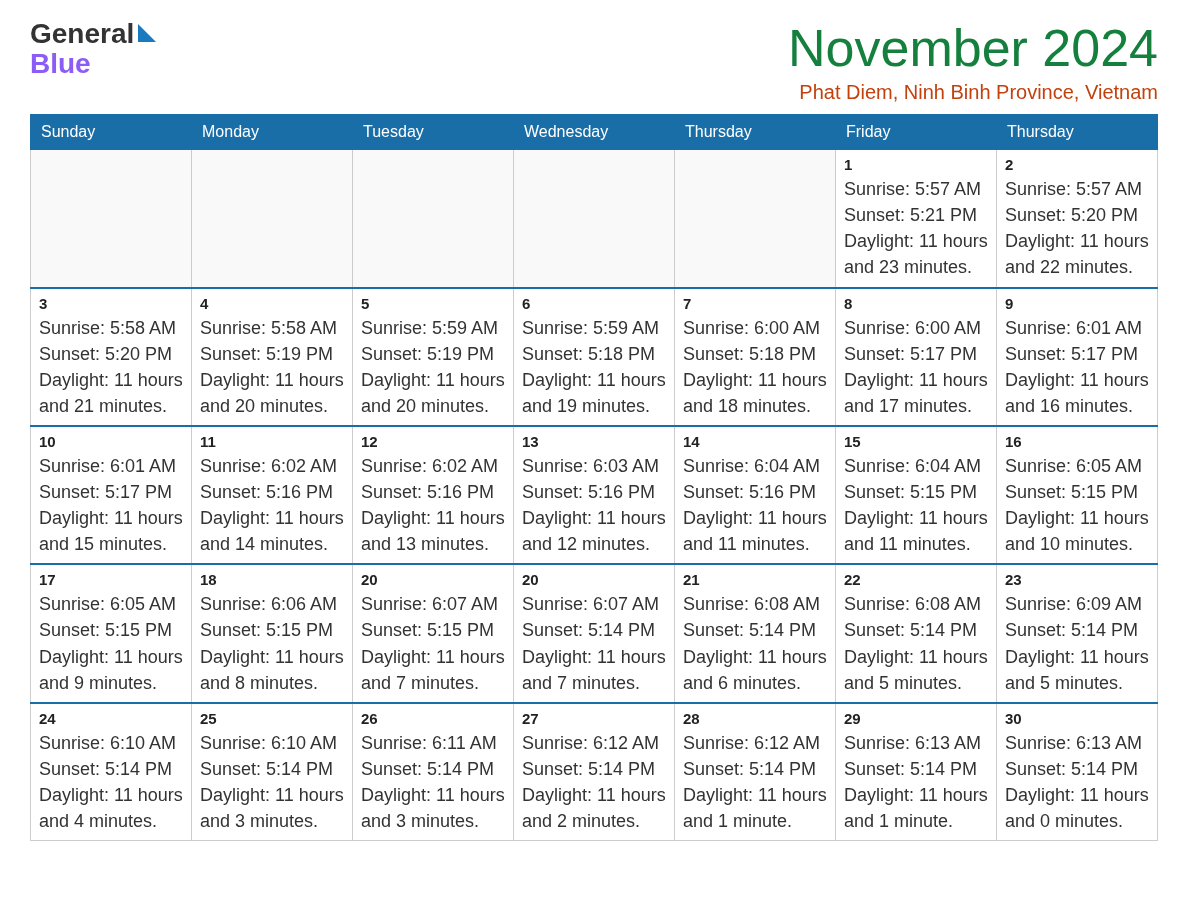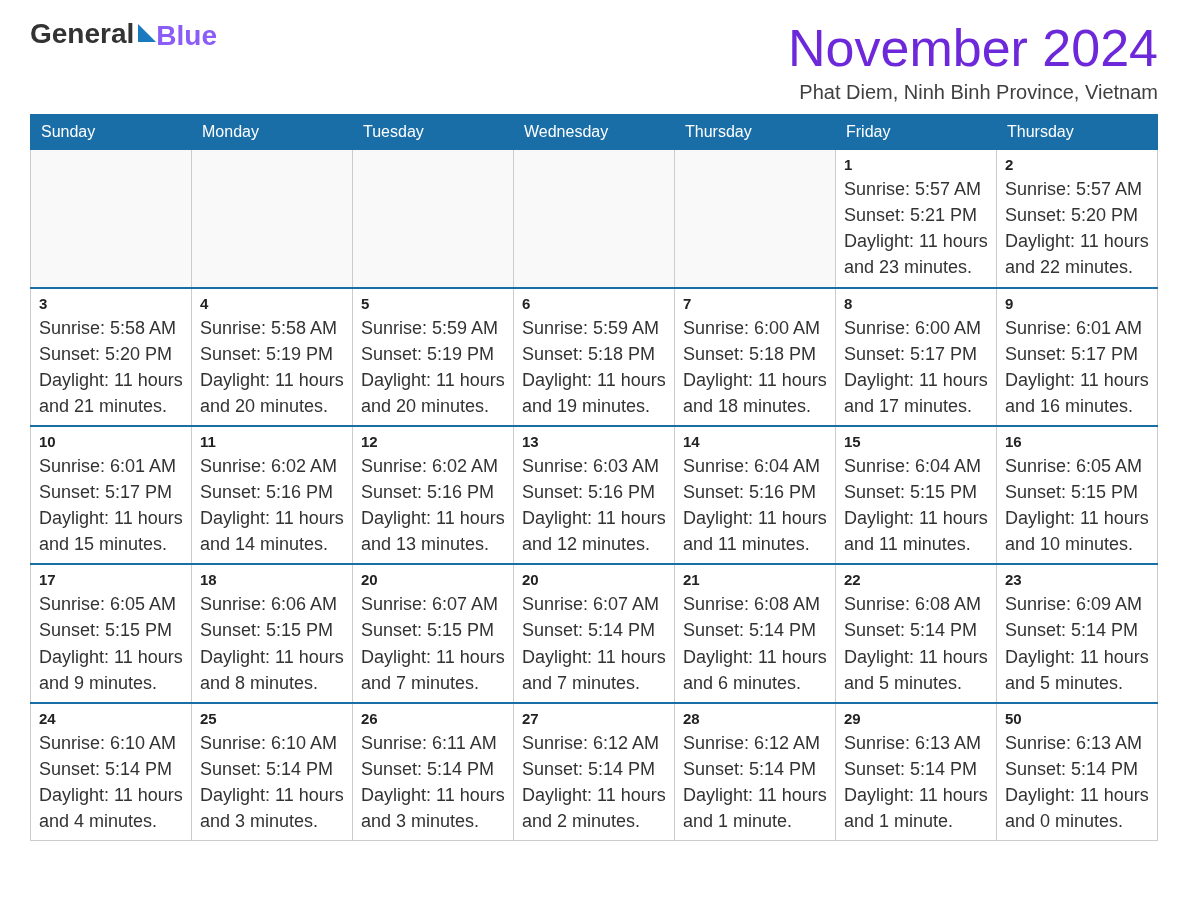--- a/index.html
+++ b/index.html
@@ -11,21 +11,21 @@
       padding: 20px 30px;
     }
     .header-top {
       display: flex;
       justify-content: space-between;
       align-items: flex-start;
       margin-bottom: 10px;
     }
     .logo {
       display: flex;
-      flex-direction: row;
+      flex-direction: column;
       align-items: flex-start;
     }
     .logo-general {
       font-size: 28px;
       font-weight: bold;
       color: #333;
       line-height: 1;
     }
     .logo-blue {
       font-size: 28px;
@@ -33,26 +33,26 @@
       color: #8b5cf6;
       display: flex;
       align-items: center;
     }
     .title-block {
       text-align: right;
     }
     .month-title {
       font-size: 52px;
       font-weight: normal;
-      color: #6d28d9;
+      color: #15803d;
       line-height: 1.1;
     }
     .subtitle {
       font-size: 20px;
-      color: #404040;
+      color: #c2410c;
       margin-top: 4px;
     }
     .calendar {
       width: 100%;
       border-collapse: collapse;
       margin-top: 6px;
     }
     .calendar th {
       background-color: #1a6ea8;
       color: #fff;
@@ -308,20 +308,20 @@
 Sunset: 5:14 PM
 Daylight: 11 hours and 1 minute.</div>
         </td>
         <td>
           <div class="day-number">29</div>
           <div class="day-info" style="white-space: pre-line;">Sunrise: 6:13 AM
 Sunset: 5:14 PM
 Daylight: 11 hours and 1 minute.</div>
         </td>
         <td>
-          <div class="day-number">50</div>
+          <div class="day-number">30</div>
           <div class="day-info" style="white-space: pre-line;">Sunrise: 6:13 AM
 Sunset: 5:14 PM
 Daylight: 11 hours and 0 minutes.</div>
         </td>
       </tr>
     </tbody>
 </table>
 
 </body></html>

